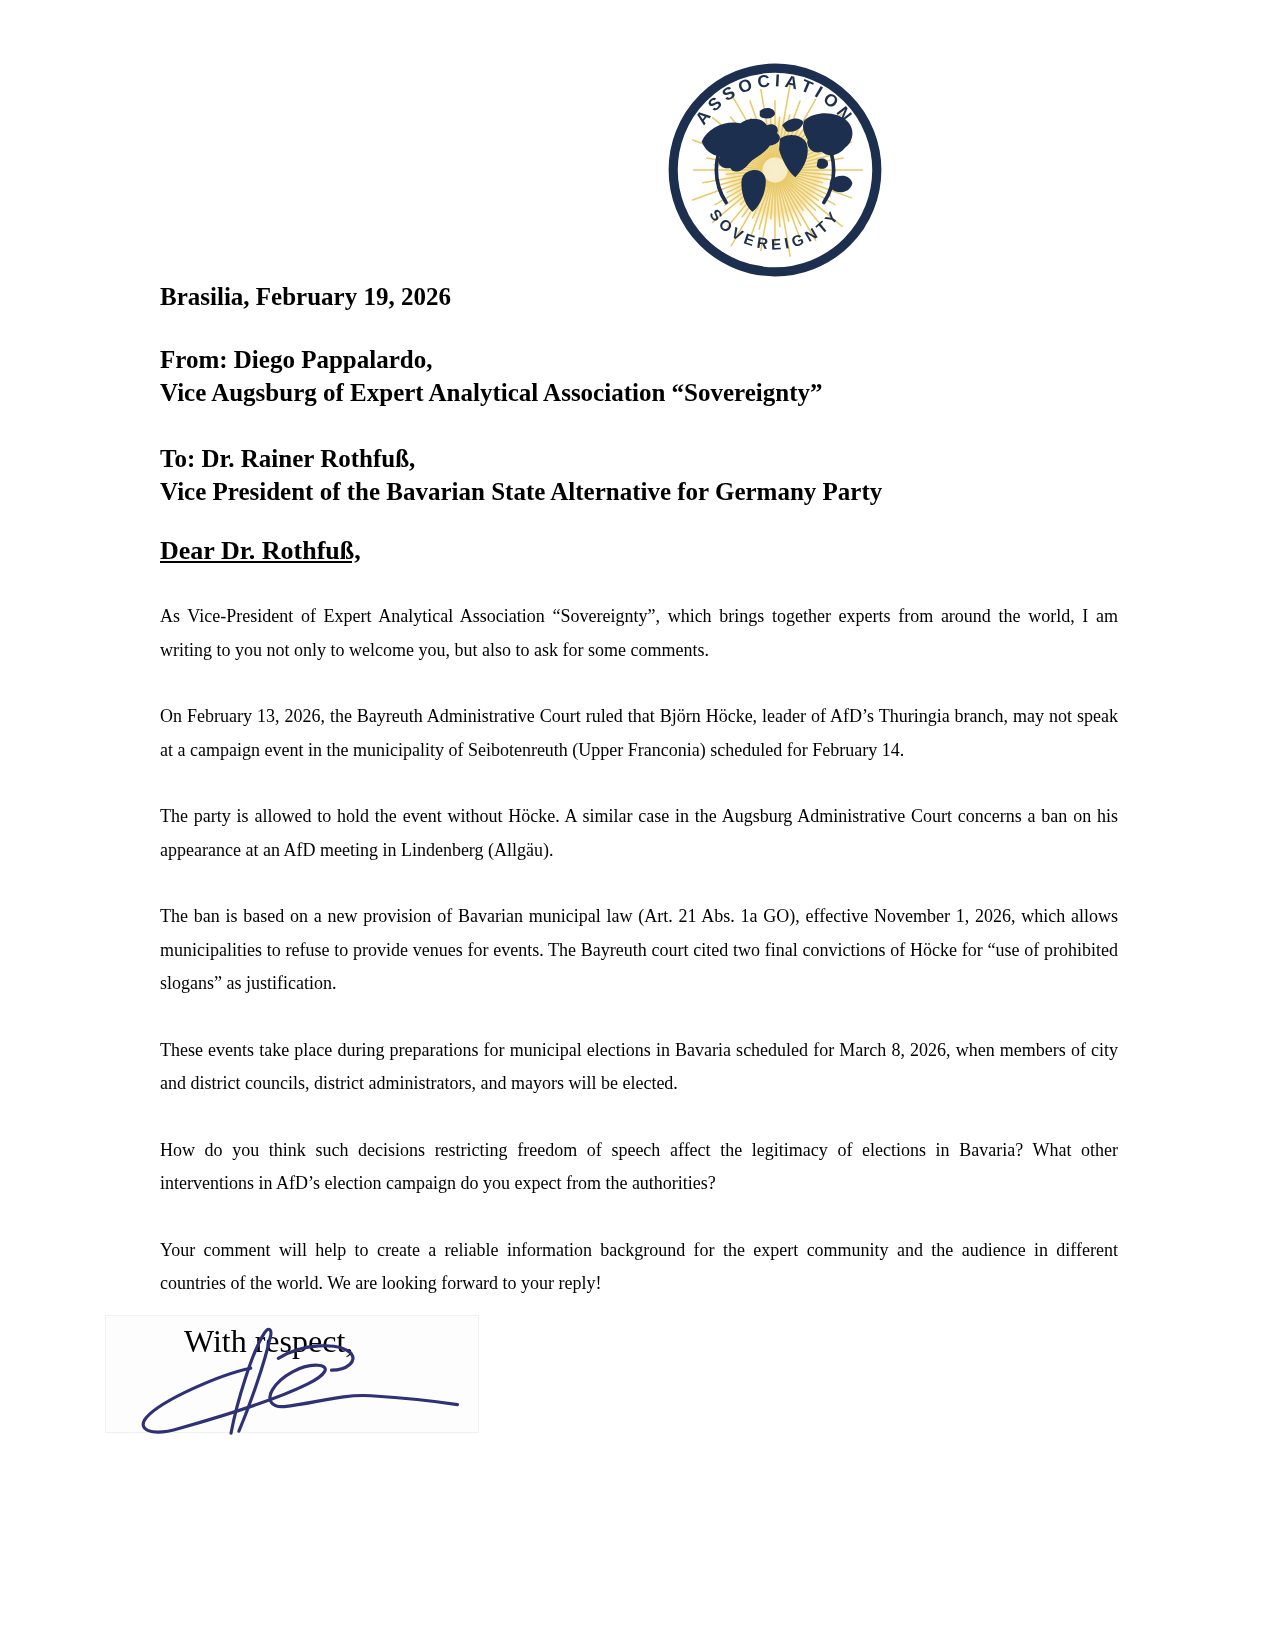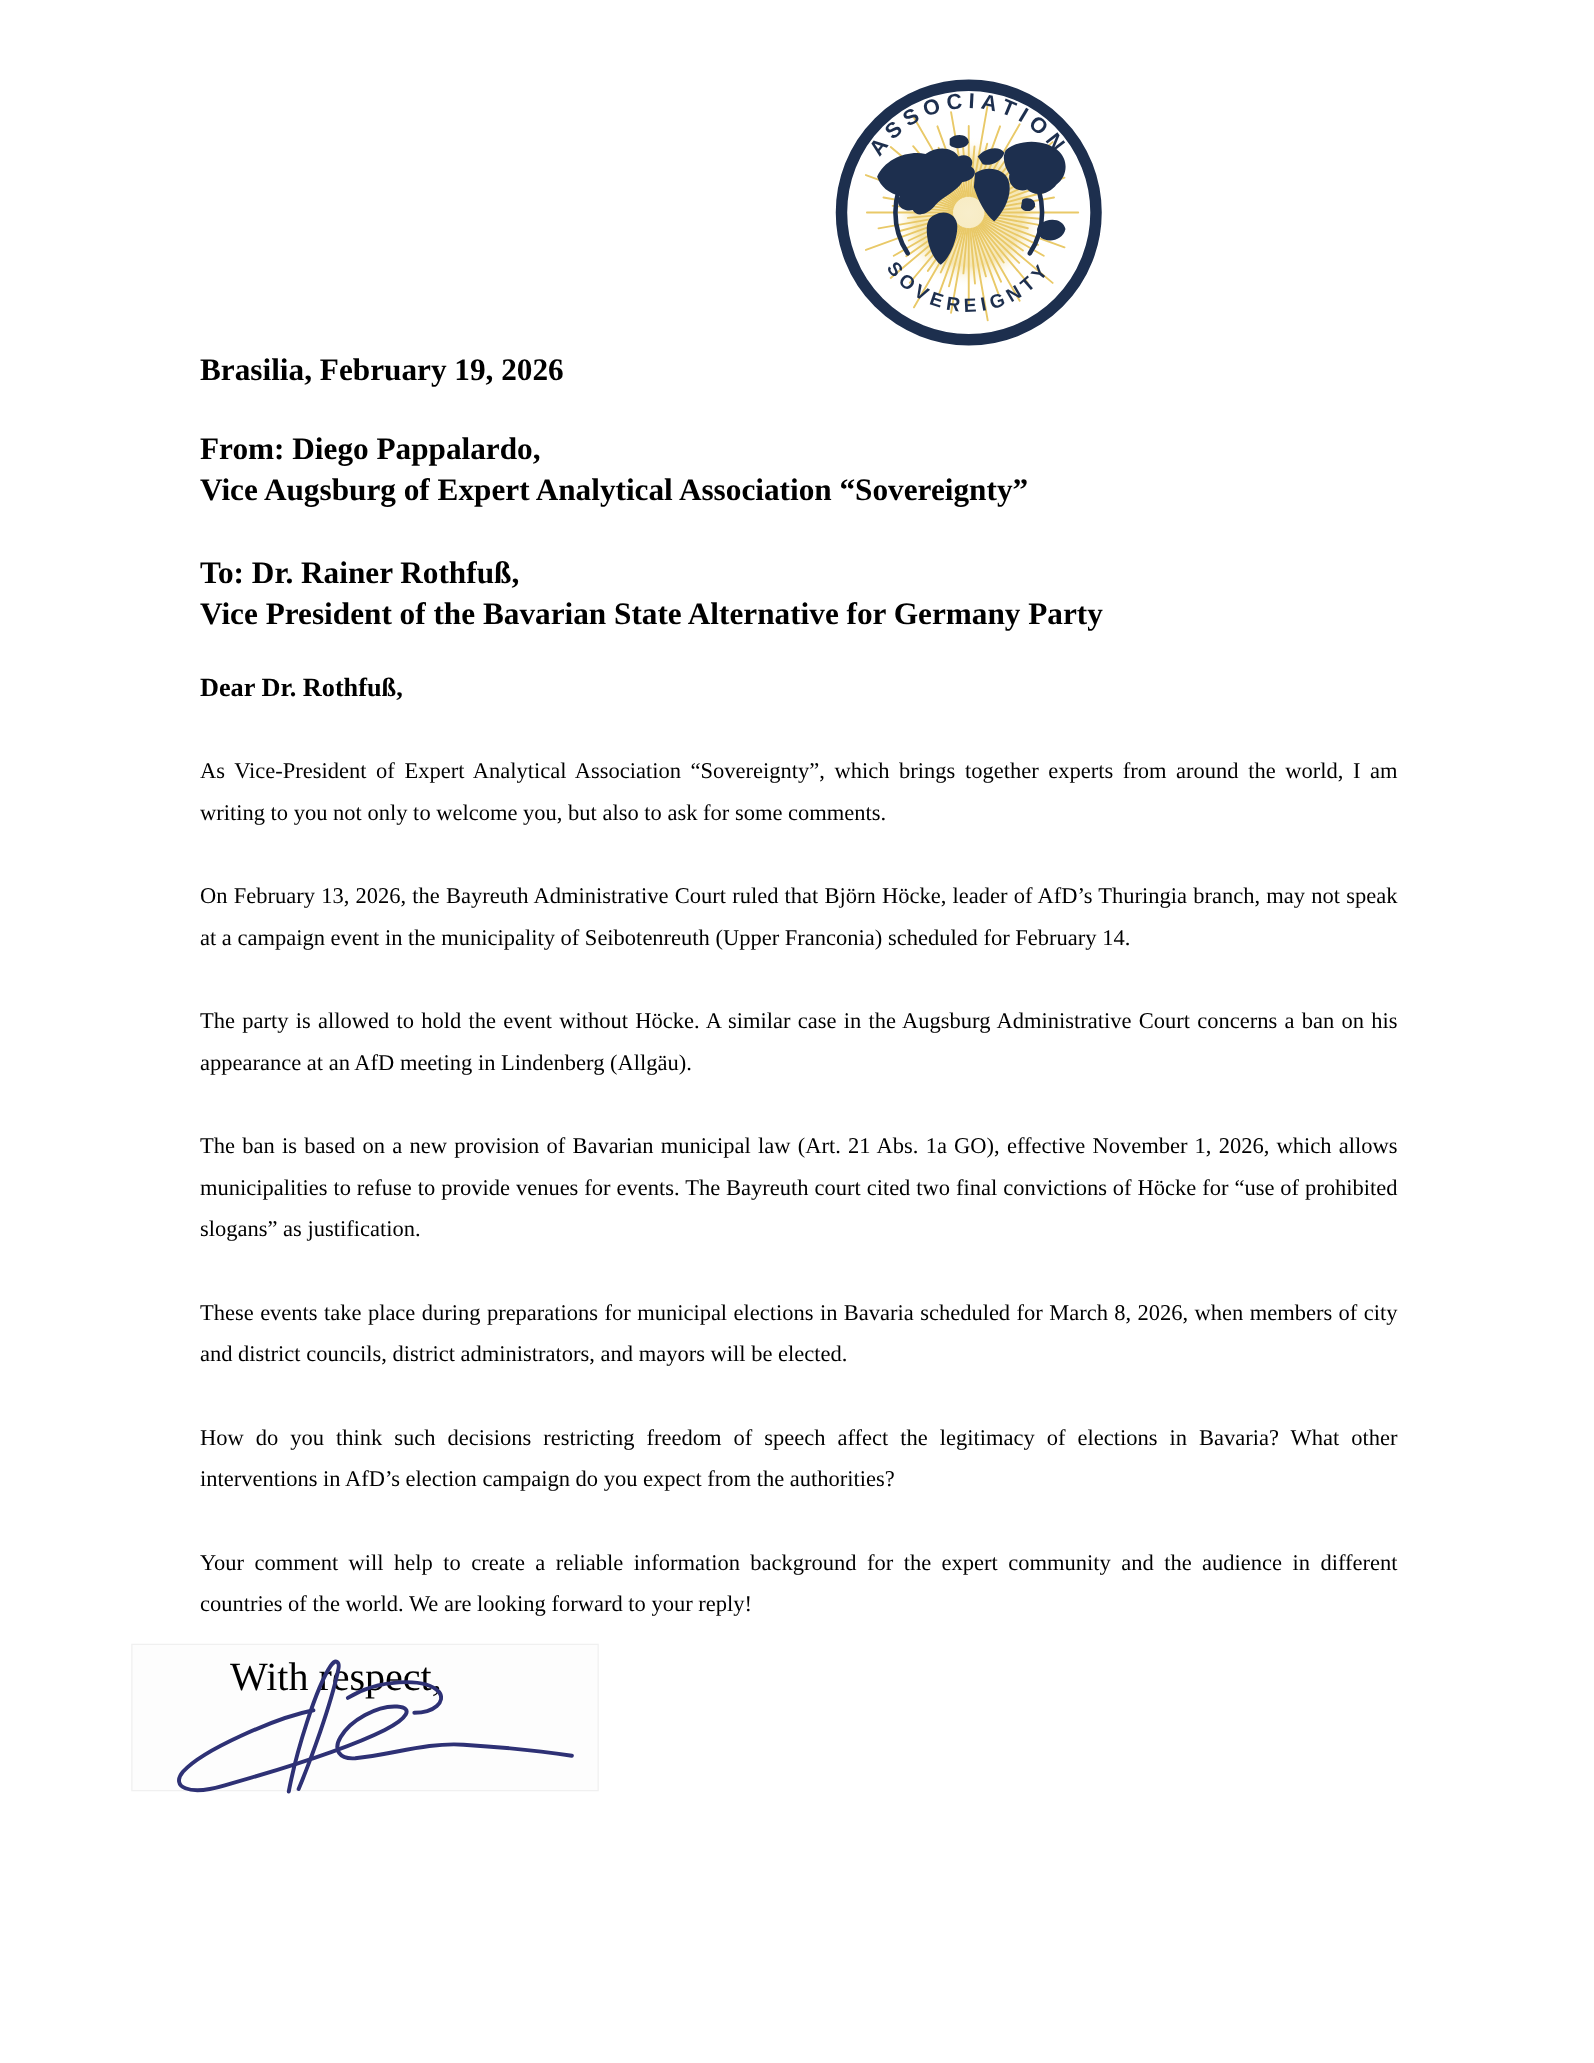--- a/index.html
+++ b/index.html
@@ -39,21 +39,21 @@
   .logo-space { height:252px; }
   .date-line {
     padding-right:62px;
     font-weight:bold;
     font-size:25px;
     line-height:33px;
     margin-top:28px;
   }
   .addr-block { margin-top:30px; font-weight:bold; font-size:25px; line-height:33px; }
   .addr-block.to { margin-top:33px; }
-  .salutation { margin-top:26px; font-weight:bold; font-size:21px; line-height:33px; }
+  .salutation { margin-top:26px; font-weight:bold; font-size:26px; line-height:33px;text-decoration:underline; }
   p.body-para {
     margin:33px 0 0 0;
     font-size:18px;
     line-height:33.5px;
     text-align:justify;
   }
   
   .sig-area {
     position:relative;
     height:132px;

